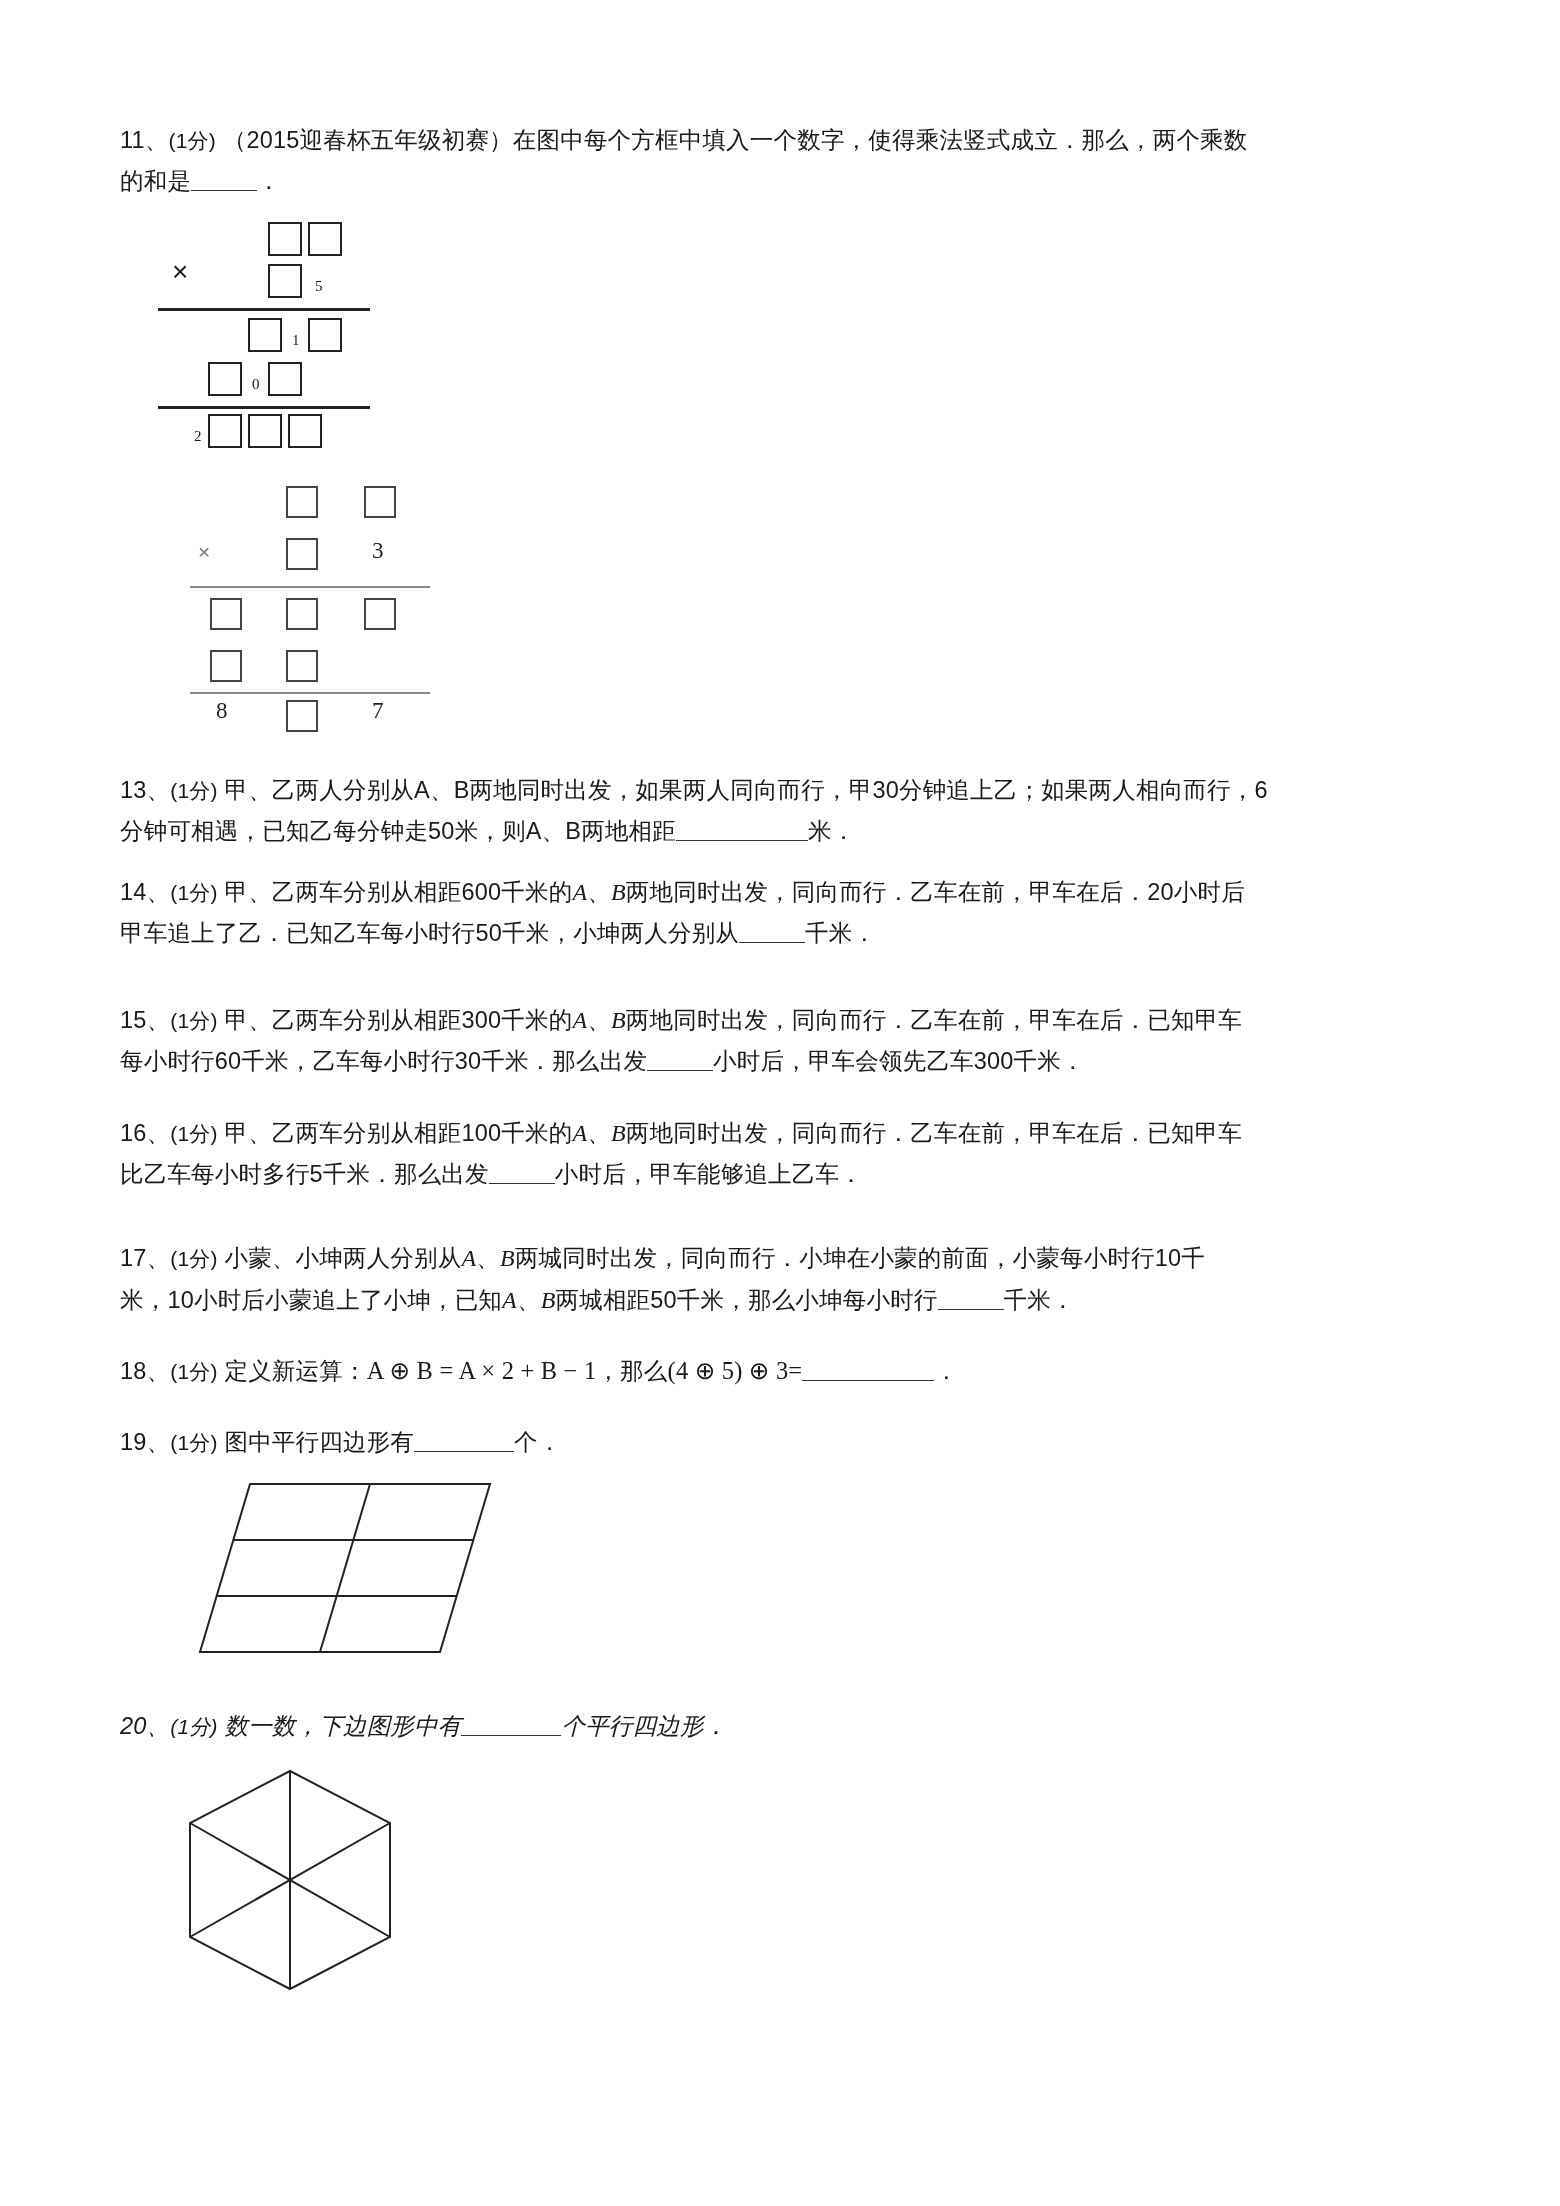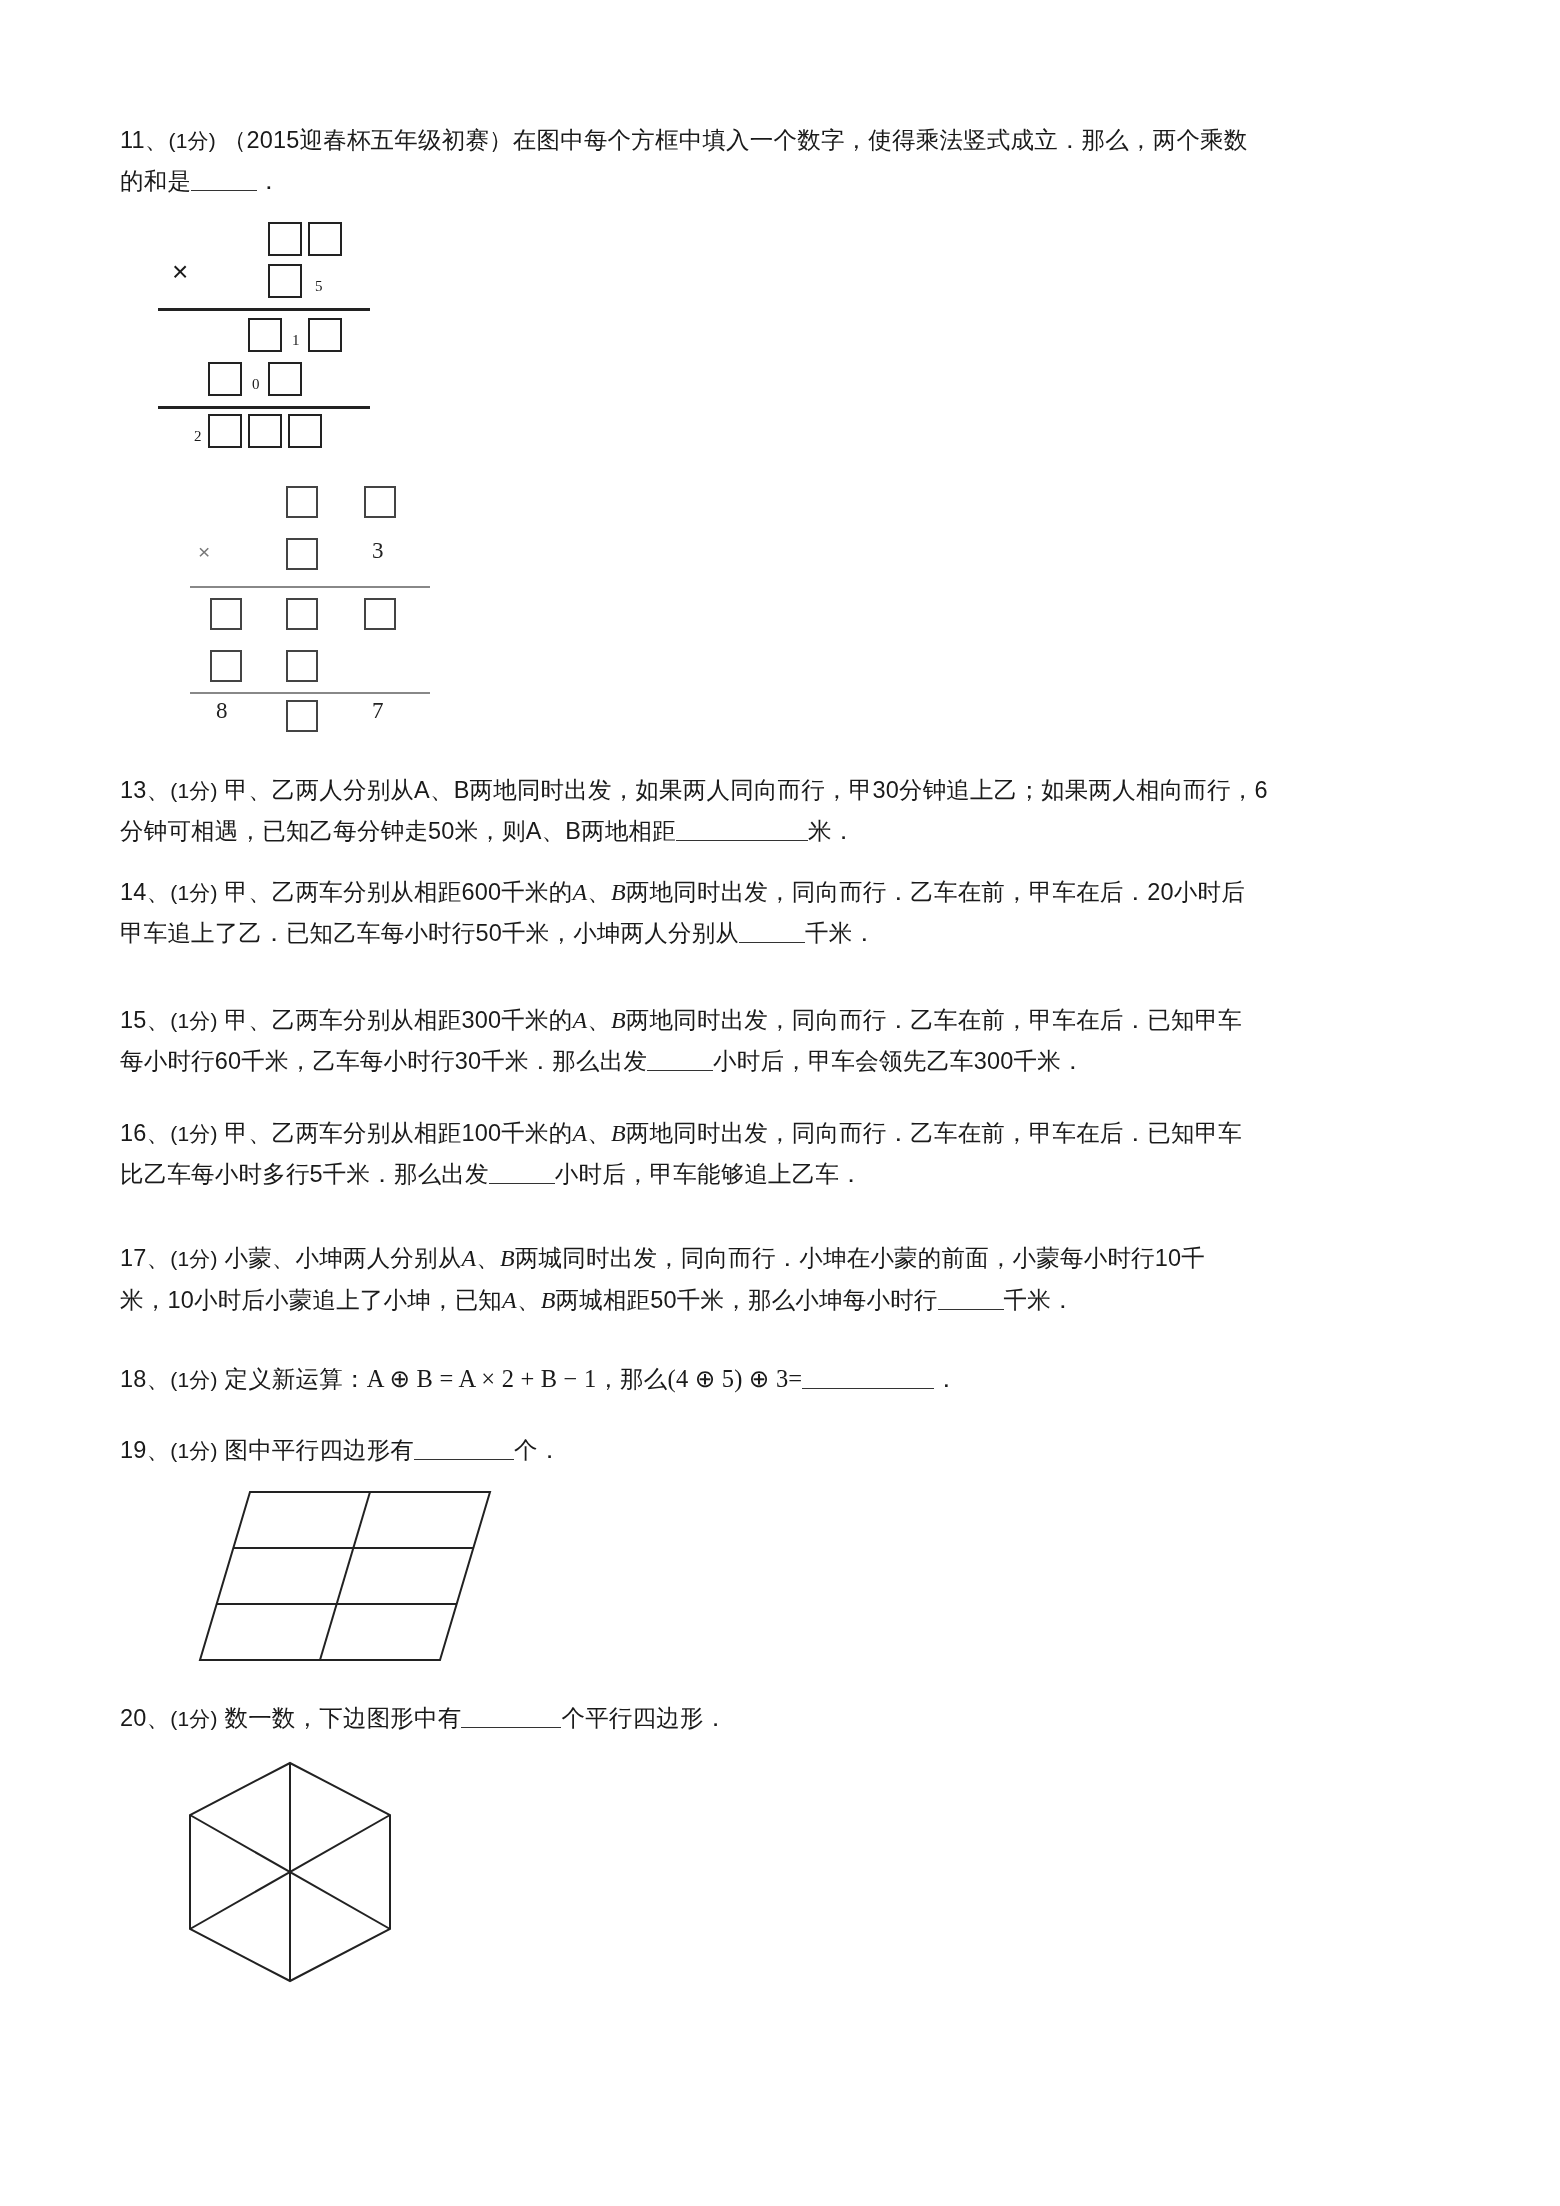--- a/index.html
+++ b/index.html
@@ -236,21 +236,21 @@
     </div>
 
     <div class="q" style="margin-top:42px;">
       <div class="qtext">
         <span class="num">17、</span><span class="pts">(1分)</span>
         <span>小蒙、小坤两人分别从</span><span class="ital">A</span><span>、</span><span class="ital">B</span><span>两城同时出发，同向而行．小坤在小蒙的前面，小蒙每小时行10千</span><br>
         <span>米，10小时后小蒙追上了小坤，已知</span><span class="ital">A</span><span>、</span><span class="ital">B</span><span>两城相距50千米，那么小坤每小时行</span><span class="blank w-sm"></span><span>千米．</span>
       </div>
     </div>
 
-    <div class="q" style="margin-top:36px;">
+    <div class="q" style="margin-top:28px;">
       <div class="qtext">
         <span class="num">18、</span><span class="pts">(1分)</span>
         <span>定义新运算：</span><span class="mathser">A ⊕ B = A × 2 + B − 1</span><span>，那么</span><span class="mathser">(4 ⊕ 5) ⊕ 3=</span><span class="blank w-lg"></span><span>．</span>
       </div>
     </div>
 
     <div class="q" style="margin-top:30px;">
       <div class="qtext">
         <span class="num">19、</span><span class="pts">(1分)</span>
         <span>图中平行四边形有</span><span class="blank w-md"></span><span>个．</span>
@@ -263,21 +263,21 @@
 
             <line x1="73.3" y1="60" x2="313.3" y2="60"></line>
             <line x1="56.7" y1="116" x2="296.7" y2="116"></line>
 
             <line x1="210" y1="4" x2="160" y2="172"></line>
           </g>
         </svg>
       </div>
     </div>
 
-    <div class="q" style="margin-top:30px;">
+    <div class="q" style="margin-top:46px;font-style:italic;">
       <div class="qtext">
         <span class="num">20、</span><span class="pts">(1分)</span>
         <span>数一数，下边图形中有</span><span class="blank w-md"></span><span>个平行四边形．</span>
       </div>
       <div class="fig20">
         <svg width="300" height="240" viewBox="0 0 300 240">
           <g stroke="#222" stroke-width="2" fill="none">
 
             <polygon points="130,10 230,62 230,176 130,228 30,176 30,62"></polygon>
 

